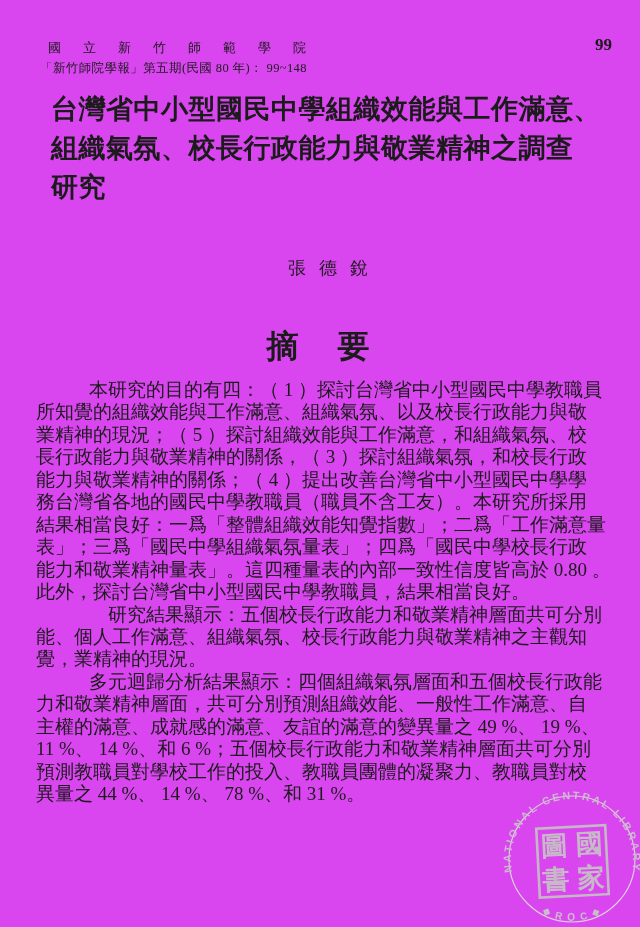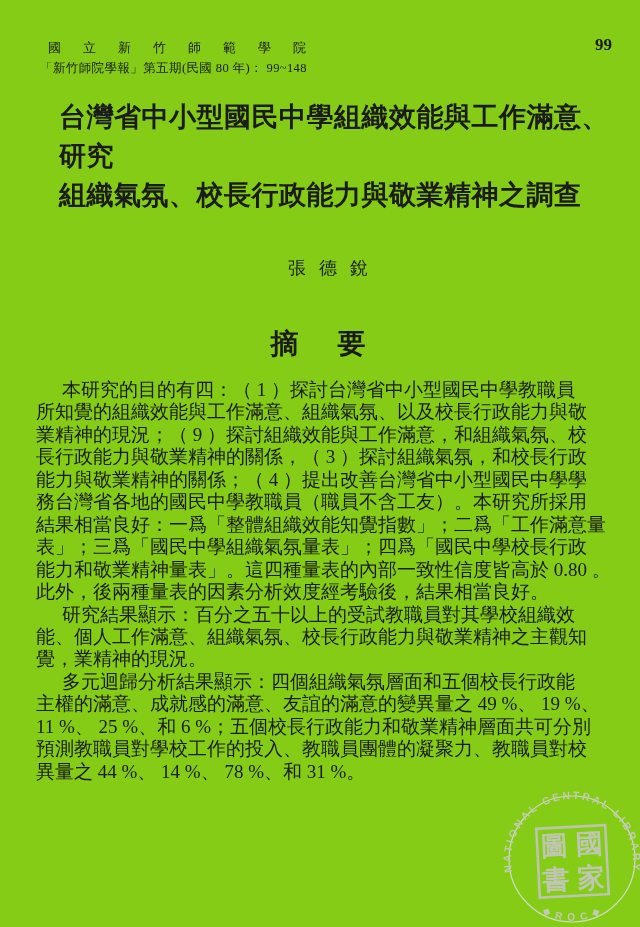--- a/index.html
+++ b/index.html
@@ -1,89 +1,90 @@
 <!DOCTYPE html>
 <html><head>
 <meta charset="utf-8">
 <style>
   html,body{margin:0;padding:0;background:#e8e8e6;}
   .page{
     position:relative;width:640px;height:927px;margin:0 auto;
-    background:#84cc16;overflow:hidden;color:#1b1b1b;
+    background:#d946ef;overflow:hidden;color:#1b1b1b;
     font-family:"Liberation Serif","DejaVu Serif",serif;
   }
   
   .institution{position:absolute;left:48px;top:39px;font-size:13px;letter-spacing:22px;white-space:nowrap;}
   .journal-line{position:absolute;left:40px;top:60px;font-size:12.5px;letter-spacing:0.4px;white-space:nowrap;text-align:right;}
   .page-number{position:absolute;left:595px;top:35px;font-size:17px;font-weight:700;}
   
   .title{position:absolute;left:47px;top:86px;font-size:27px;line-height:39px;font-weight:600;letter-spacing:0.5px;}
   .title .title-line{white-space:nowrap;}
   
   .author{position:absolute;left:0;top:256px;width:100%;box-sizing:border-box;padding-left:29px;
           text-align:center;font-size:18px;letter-spacing:13px;white-space:nowrap;}
   .abstract-heading{position:absolute;left:0;top:325px;width:100%;box-sizing:border-box;padding-left:35px;
-          text-align:center;font-size:28px;font-weight:700;letter-spacing:39px;white-space:nowrap;}
+          text-align:center;font-size:32px;font-weight:700;letter-spacing:39px;white-space:nowrap;}
   
   .abstract-body{position:absolute;left:36px;top:379px;width:566px;font-size:19px;line-height:22.45px;z-index:2;}
   .abstract-body .line{white-space:nowrap;}
-  .abstract-body .line.indent{text-indent:26px;}
+  .abstract-body .line.indent{text-indent:26px;text-align:right;}
   
   .seal{position:absolute;left:497px;top:783px;z-index:1;opacity:0.9;}
   .seal-outline{fill:none;stroke:#dcdcd8;stroke-width:1.2;}
   .seal-ring-text{fill:#c9c9c7;font-family:"Liberation Sans","DejaVu Sans",sans-serif;
                   font-size:10.5px;font-weight:700;letter-spacing:2.5px;}
   .seal-ring-text.bottom{font-size:10px;letter-spacing:1.5px;}
   .seal-square{fill:none;stroke:#c4c4c2;stroke-width:2.6;}
   .seal-char{fill:#c6c6c4;font-size:27px;font-weight:700;text-anchor:middle;
              font-family:"Liberation Serif","DejaVu Serif",serif;}
 </style>
 </head>
 <body>
 
 <div class="page">
 
   <div class="institution">國立新竹師範學院</div>
   <div class="journal-line">「新竹師院學報」第五期(民國 80 年)： 99~148</div>
   <div class="page-number">99</div>
 
-  <h1 class="title" style="margin:12px;">
+  <h1 class="title" style="margin:4px;">
     <div class="title-line">台灣省中小型國民中學組織效能與工作滿意、</div>
+    <div class="title-line">組織氣氛、校長行政能力與敬業精神之調查</div>
     <div class="title-line">研究</div>
-    <div class="title-line">組織氣氛、校長行政能力與敬業精神之調查</div>
   </h1>
 
   <div class="author">張德銳</div>
 
   <div class="abstract-heading">摘要</div>
 
   <div class="abstract-body">
     <div>
       <div class="line indent">本研究的目的有四：（ 1 ）探討台灣省中小型國民中學教職員</div>
       <div class="line">所知覺的組織效能與工作滿意、組織氣氛、以及校長行政能力與敬</div>
-      <div class="line">業精神的現況；（ 9 ）探討組織效能與工作滿意，和組織氣氛、校</div>
+      <div class="line">業精神的現況；（ 5 ）探討組織效能與工作滿意，和組織氣氛、校</div>
       <div class="line">長行政能力與敬業精神的關係，（ 3 ）探討組織氣氛，和校長行政</div>
       <div class="line">能力與敬業精神的關係；（ 4 ）提出改善台灣省中小型國民中學學</div>
     </div>
     <div>
       <div class="line">務台灣省各地的國民中學教職員（職員不含工友）。本研究所採用</div>
       <div class="line">結果相當良好：一爲「整體組織效能知覺指數」；二爲「工作滿意量</div>
       <div class="line">表」；三爲「國民中學組織氣氛量表」；四爲「國民中學校長行政</div>
       <div class="line">能力和敬業精神量表」。這四種量表的內部一致性信度皆高於 0.80 。</div>
-      <div class="line">此外，後兩種量表的因素分析效度經考驗後，結果相當良好。</div>
+      <div class="line">此外，探討台灣省中小型國民中學教職員，結果相當良好。</div>
     </div>
     <div>
-      <div class="line indent">研究結果顯示：百分之五十以上的受試教職員對其學校組織效</div>
+      <div class="line indent">研究結果顯示：五個校長行政能力和敬業精神層面共可分別</div>
       <div class="line">能、個人工作滿意、組織氣氛、校長行政能力與敬業精神之主觀知</div>
       <div class="line">覺，業精神的現況。</div>
     </div>
     <div>
       <div class="line indent">多元迴歸分析結果顯示：四個組織氣氛層面和五個校長行政能</div>
+      <div class="line">力和敬業精神層面，共可分別預測組織效能、一般性工作滿意、自</div>
       <div class="line">主權的滿意、成就感的滿意、友誼的滿意的變異量之 49 %、 19 %、</div>
-      <div class="line">11 %、 25 %、和 6 %；五個校長行政能力和敬業精神層面共可分別</div>
+      <div class="line">11 %、 14 %、和 6 %；五個校長行政能力和敬業精神層面共可分別</div>
       <div class="line">預測教職員對學校工作的投入、教職員團體的凝聚力、教職員對校</div>
       <div class="line">異量之 44 %、 14 %、 78 %、和 31 %。</div>
     </div>
   </div>
 
   <svg class="seal" width="150" height="150" viewBox="0 0 150 150" xmlns="http://www.w3.org/2000/svg" xmlns:xlink="http://www.w3.org/1999/xlink">
     <circle class="seal-outline" cx="75" cy="76" r="63"></circle>
     <path id="sealArcTop" d="M 17.7,97.9 A 61,61 0 1 1 132.3,97.9" fill="none"></path>
     <path id="sealArcBottom" d="M 33,120.5 A 60,60 0 0 0 117,120.5" fill="none"></path>
     <text class="seal-ring-text" text-anchor="middle">

